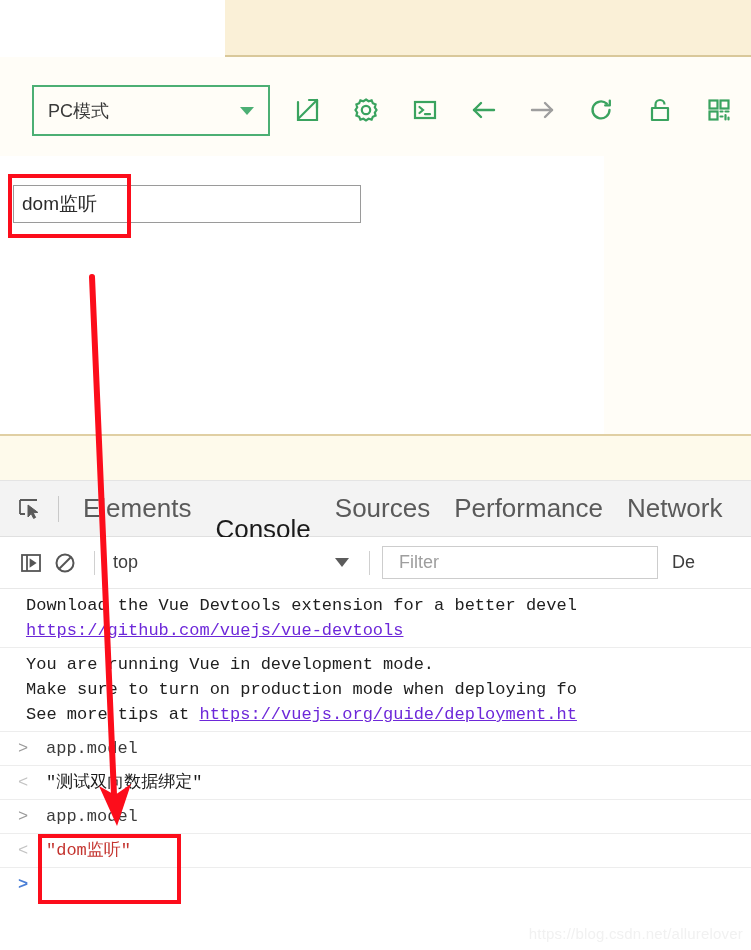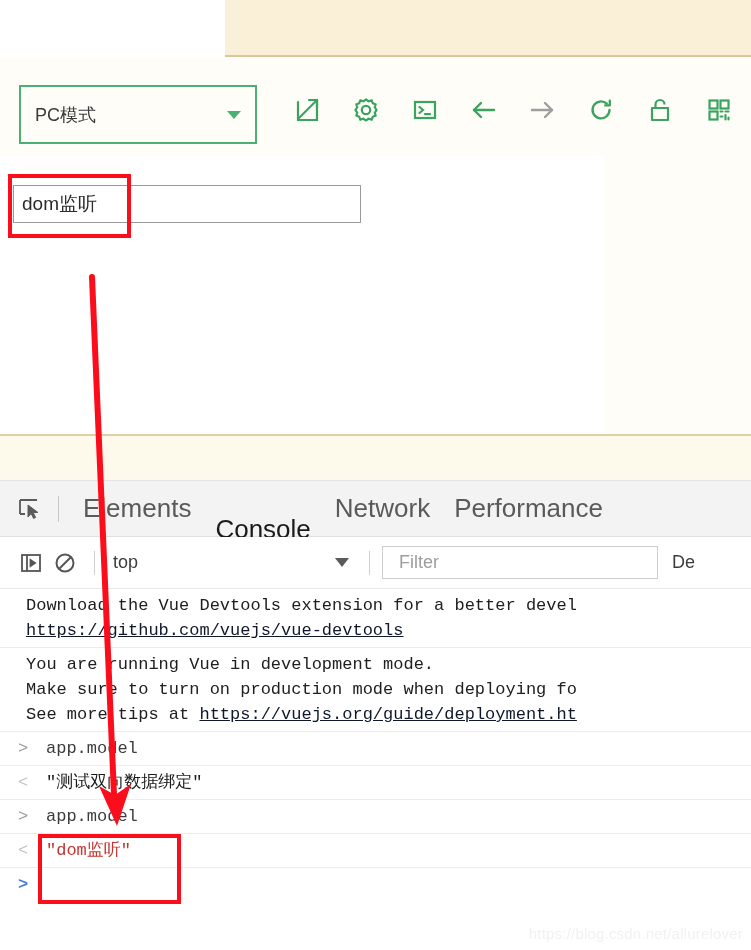--- a/index.html
+++ b/index.html
@@ -56,22 +56,22 @@
   }
 
   
   .toolbar {
     position: absolute; left: 0; top: 57px;
     width: 751px; height: 99px;
     background: #fffdf7;
     display: flex; align-items: center;
   }
   .mode-select {
-    position: absolute; left: 19px; top: 28px;
-    width: 238px; height: 59px;
+    position: absolute; left: 32px; top: 28px;
+    width: 238px; height: 51px;
     border: 2px solid #4caf74;
     background: #fffdf7;
     display: flex; align-items: center;
     padding: 0 10px 0 14px;
     cursor: pointer;
   }
   .mode-select-label {
     font-size: 18px;
     color: #3a3a3a;
     flex: 1;
@@ -239,21 +239,21 @@
     padding: 4px 0 4px 0;
   }
   .msg-line {
     white-space: nowrap;
     color: #202020;
     line-height: 25px;
     padding-left: 26px;
     letter-spacing: 0px;
   }
   .msg-line .lnk {
-    color: #0f172a;
+    color: #6d28d9;
     text-decoration: underline;
   }
   .cmd-row {
     display: flex;
     align-items: flex-start;
     border-bottom: 1px solid #ededed;
     height: 34px;
   }
   .cmd-row.noborder { border-bottom: none; }
   .cmd-gutter {
@@ -403,22 +403,23 @@
     <div class="dt-tabbar">
       <div class="dt-inspect">
         <svg width="26" height="24" viewBox="0 0 26 24" fill="none" stroke="#5a5a5a" stroke-width="1.8">
           <path d="M3 3 L14 3 M3 3 L3 17 M3 17 L8 17 M20 3 L14 3"></path>
           <path d="M11 8 L11 20 L14.2 16.6 L16.6 21.4 L18.6 20.4 L16.2 15.8 L20.8 15.4 Z" fill="#5a5a5a" stroke="#5a5a5a" stroke-width="1"></path>
         </svg>
       </div>
       <div class="dt-sep"></div>
       <div class="dt-tab">Elements</div>
       <div class="dt-tab active">Console</div>
+      <div class="dt-tab">Sources</div>
+      <div class="dt-tab">Performance</div>
       <div class="dt-tab">Network</div>
-      <div class="dt-tab">Performance</div>
     </div>
 
     <div class="dt-consolebar">
       <div class="cb-icon first">
         <svg width="24" height="24" viewBox="0 0 24 24" fill="none" stroke="#555" stroke-width="1.8">
           <rect x="3" y="4" width="18" height="16"></rect>
           <path d="M8 4 L8 20"></path>
           <path d="M11.5 9 L16 12 L11.5 15 Z" fill="#555"></path>
         </svg>
       </div>

